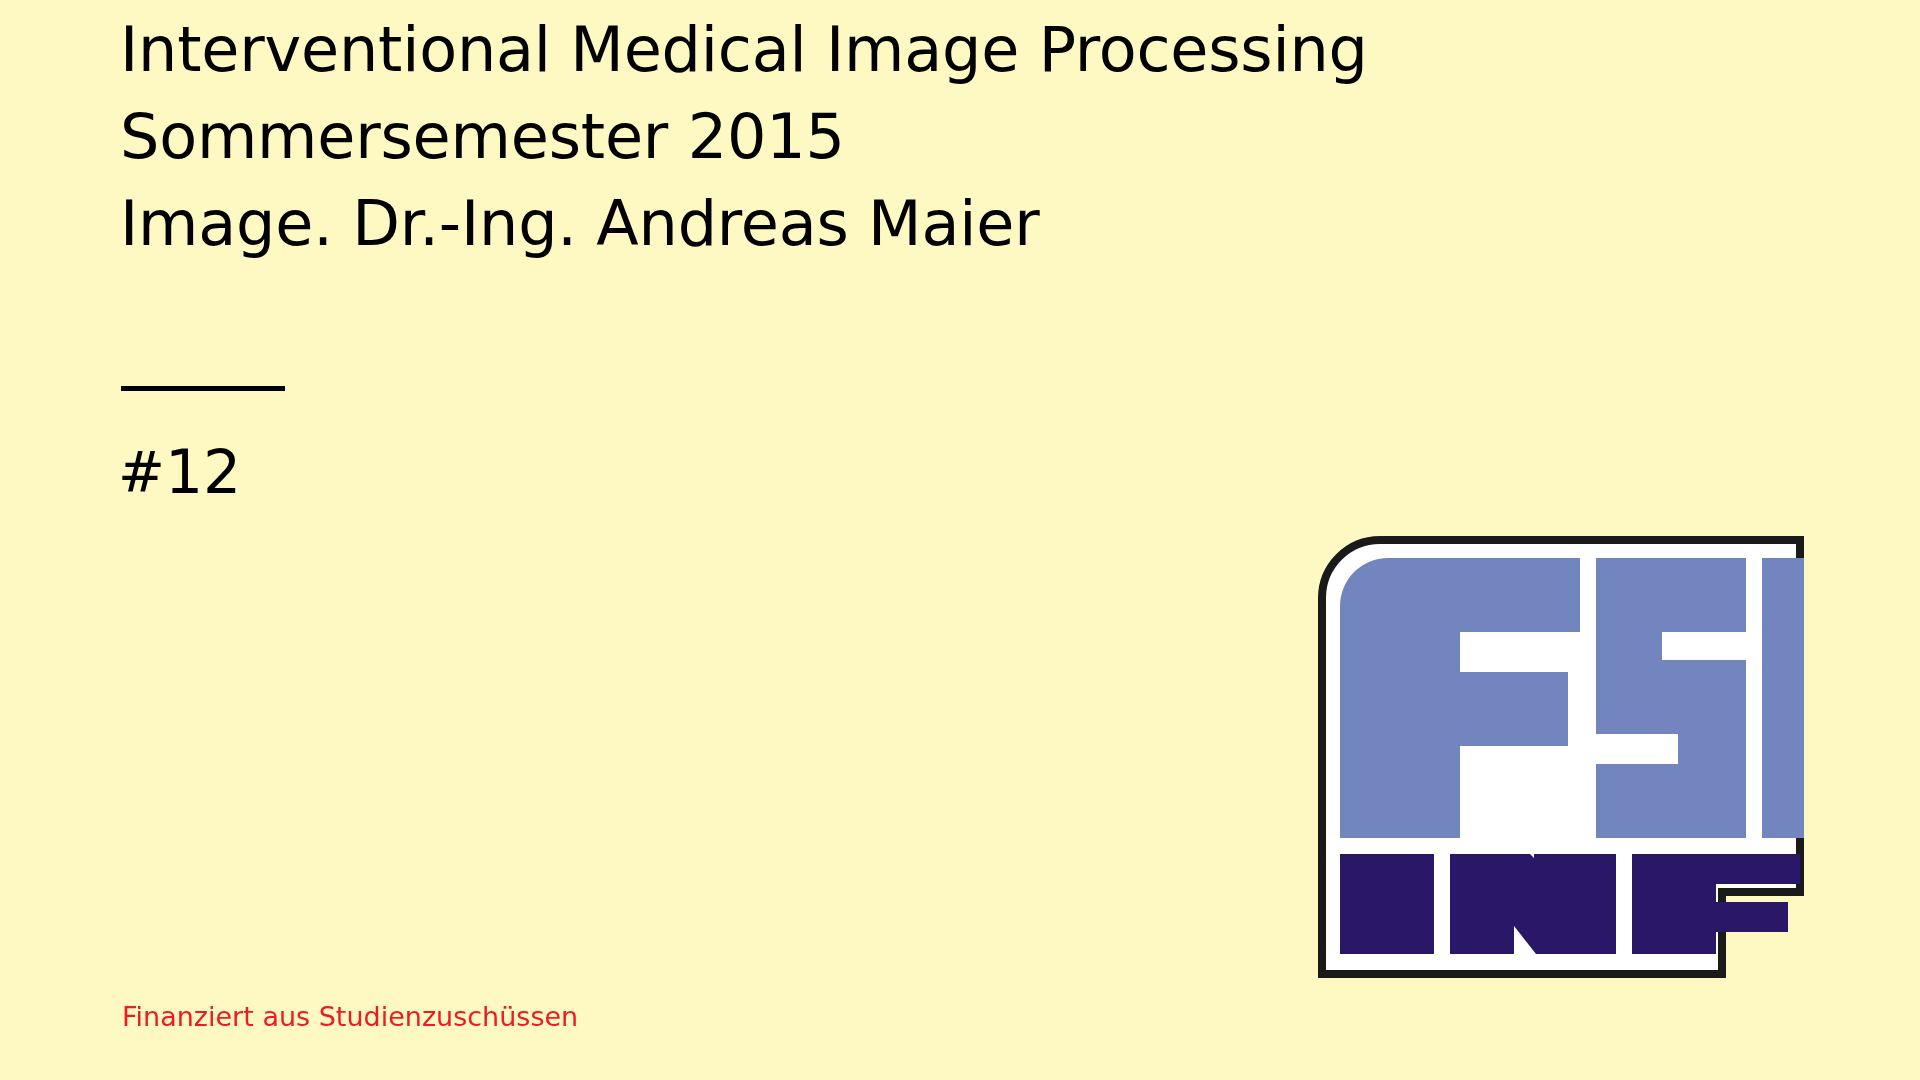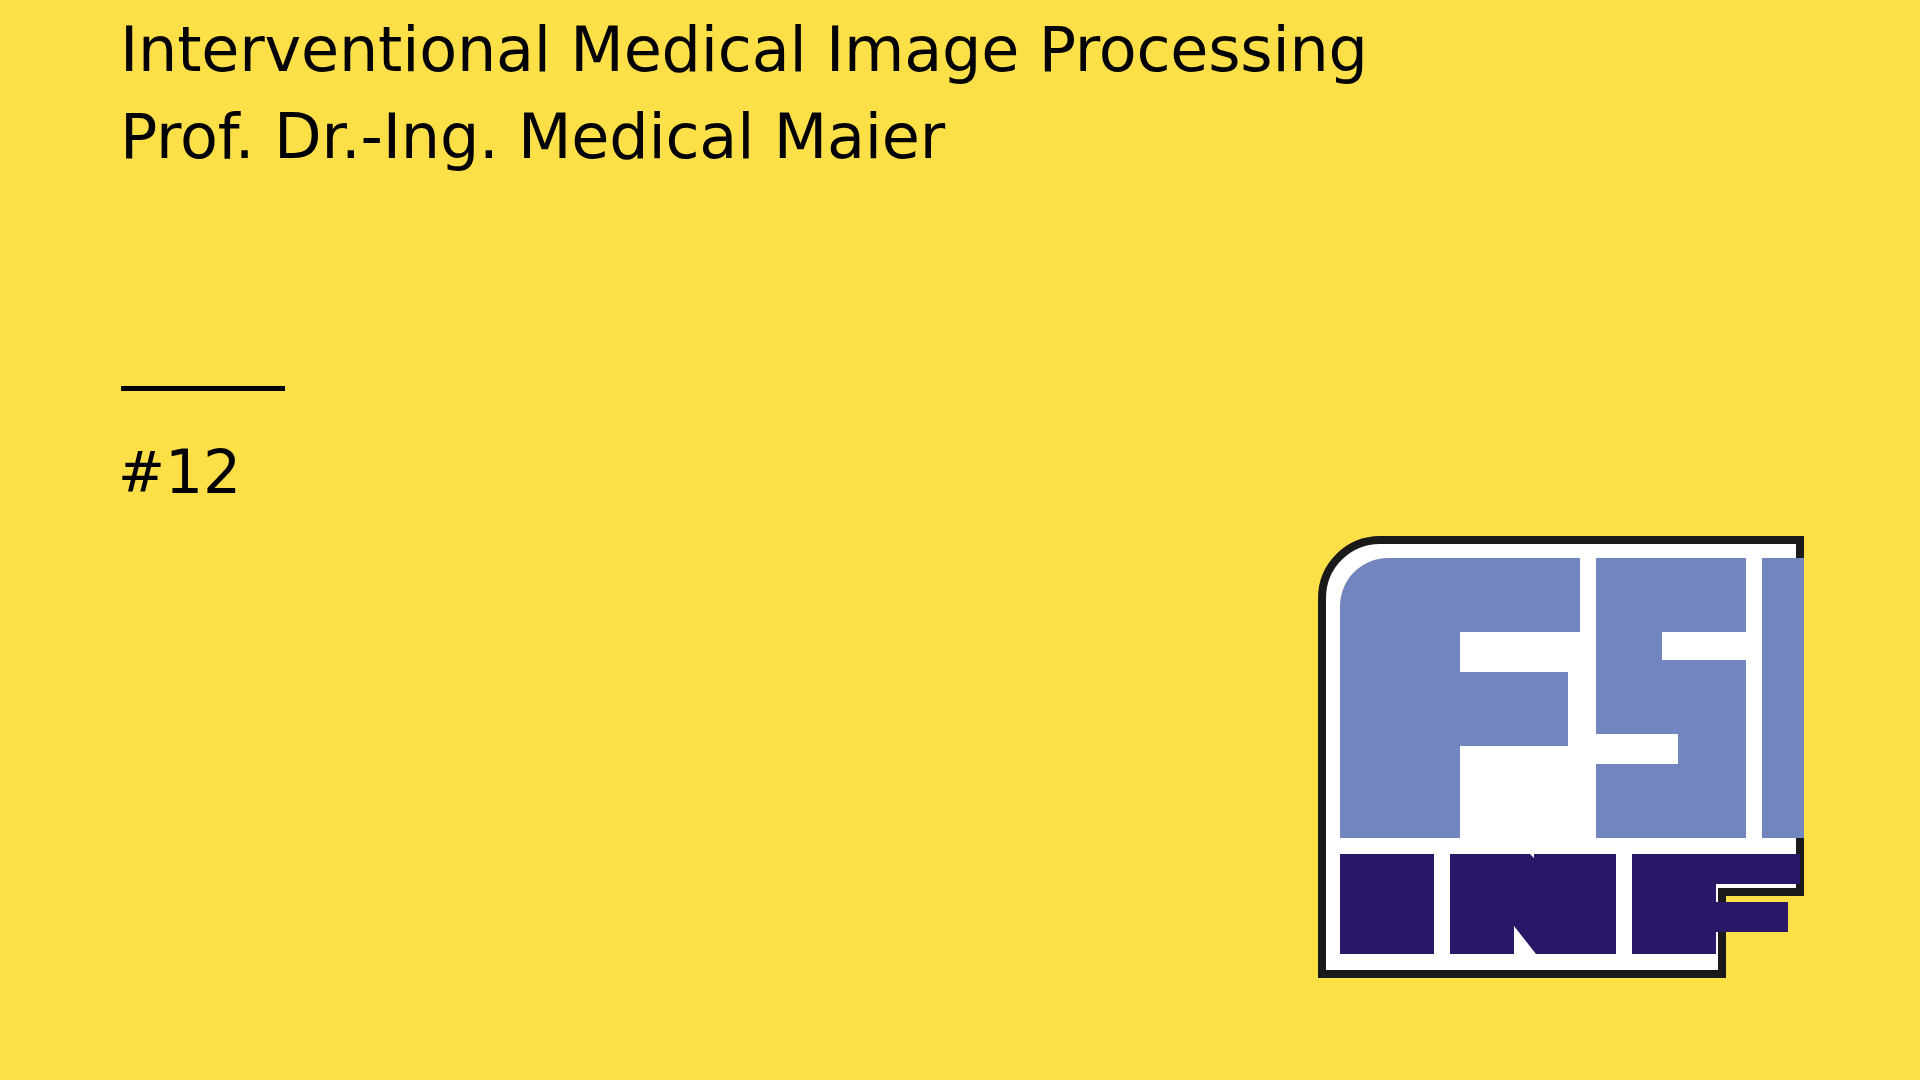--- a/index.html
+++ b/index.html
@@ -13,21 +13,21 @@
     height: 1080px;
     overflow: hidden;
     font-family: "DejaVu Sans", sans-serif;
     -webkit-font-smoothing: antialiased;
   }
 
   #slide {
     position: relative;
     width: 1920px;
     height: 1080px;
-    background: #fde047;
+    background: #fef9c3;
   }
 
   
   .title-block {
     position: absolute;
     left: 120px;
     top: 6px;
     width: 1180px;
   }
 
@@ -98,29 +98,31 @@
     height: 100%;
   }
 </style>
 </head>
 <body>
 
 <div id="slide">
 
   <div class="title-block">
     <div class="title-line">Interventional Medical Image Processing</div>
-    <div class="title-line">Prof. Dr.-Ing. Medical Maier</div>
+    <div class="title-line">Sommersemester 2015</div>
+    <div class="title-line">Image. Dr.-Ing. Andreas Maier</div>
   </div>
 
   <div class="rule"></div>
 
   <div class="issue">
     <span class="hash">#</span><span class="num">12</span>
   </div>
 
+  <div class="funding">Finanziert aus Studienzuschüssen</div>
 
   <div class="logo">
     <svg viewBox="0 0 486 442" xmlns="http://www.w3.org/2000/svg">
 
       <path d="M 62 4
                L 482 4
                L 482 356
                L 404 356
                L 404 438
                L 4 438

